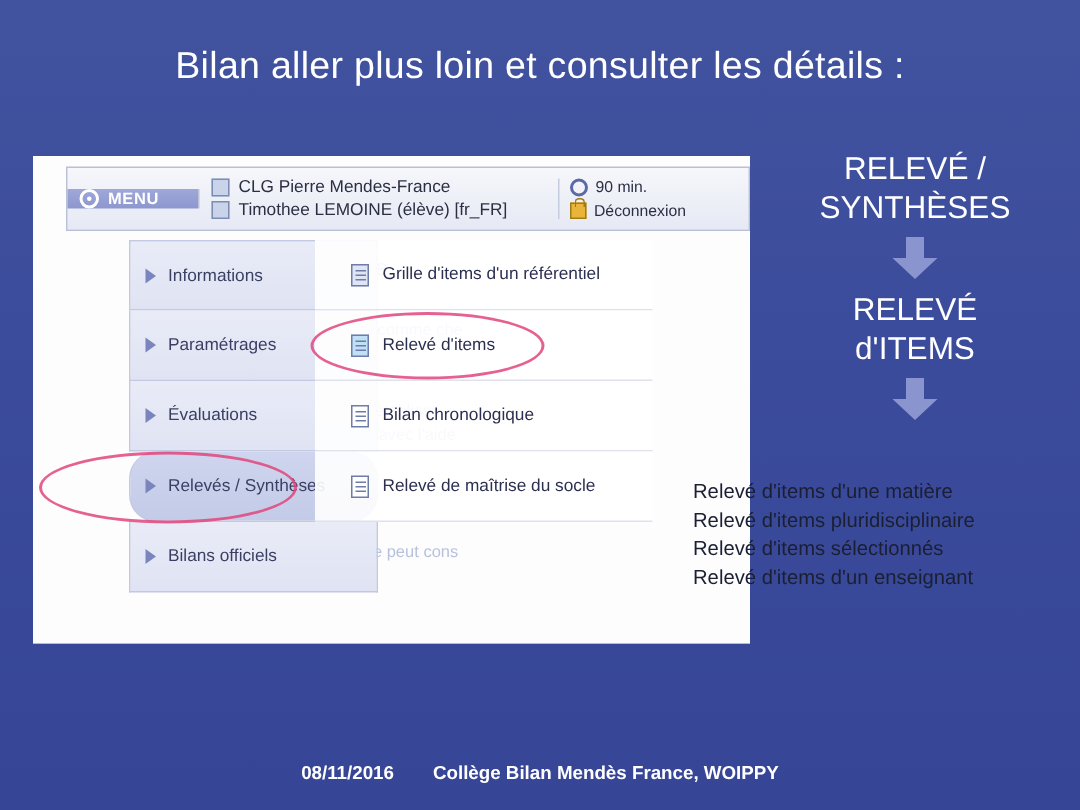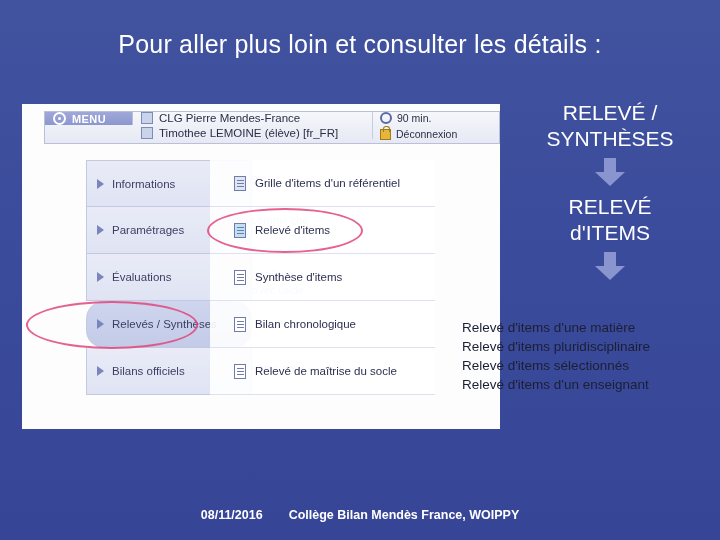--- a/index.html
+++ b/index.html
@@ -46,26 +46,26 @@
     inset: 0;
     background: #fdfdfd;
   }
 
   
   .app-header {
     position: absolute;
     left: 22px;
     top: 7px;
     width: 456px;
-    height: 33px;
+    height: 43px;
     background: linear-gradient(180deg, #f6f7fb 0%, #e6e9f4 100%);
     border: 1px solid #b9c0d8;
     box-sizing: border-box;
     display: flex;
-    align-items: flex-start;
+    align-items: center;
   }
   .menu-btn {
     width: 88px;
     background: linear-gradient(180deg, #9fa8d8 0%, #8d97cf 100%);
     border-right: 1px solid #b9c0d8;
     display: flex;
     align-items: center;
     gap: 6px;
     padding-left: 8px;
     box-sizing: border-box;
@@ -307,21 +307,21 @@
     color: #ffffff;
     font-size: 12.5px;
     font-weight: bold;
   }
 </style>
 </head>
 <body>
 
 <div class="slide">
 
-  <div class="slide-title">Pour aller plus loin et consulter les détails :</div>
+  <div class="slide-title">Bilan aller plus loin et consulter les détails :</div>
 
   <div class="shot">
     <div class="shot-inner">
 
       <div class="ghost big" style="left:215px; top:66px;">ffre</div>
       <div class="ghost" style="left:215px; top:110px;">es comme che</div>
       <div class="ghost" style="left:215px; top:164px;">e rétablisse</div>
       <div class="ghost" style="left:215px; top:180px;">ne avec l'aide</div>
       <div class="ghost" style="left:215px; top:258px;">ève peut cons</div>
 
@@ -376,24 +376,20 @@
       </div>
 
       <div class="submenu">
         <div class="sub-item">
           <span class="doc-icon grid"></span>
           <span>Grille d'items d'un référentiel</span>
         </div>
         <div class="sub-item">
           <span class="doc-icon blue"></span>
           <span>Relevé d'items</span>
-        </div>
-        <div class="sub-item">
-          <span class="doc-icon"></span>
-          <span>Synthèse d'items</span>
         </div>
         <div class="sub-item">
           <span class="doc-icon"></span>
           <span>Bilan chronologique</span>
         </div>
         <div class="sub-item">
           <span class="doc-icon"></span>
           <span>Relevé de maîtrise du socle</span>
         </div>
       </div>

